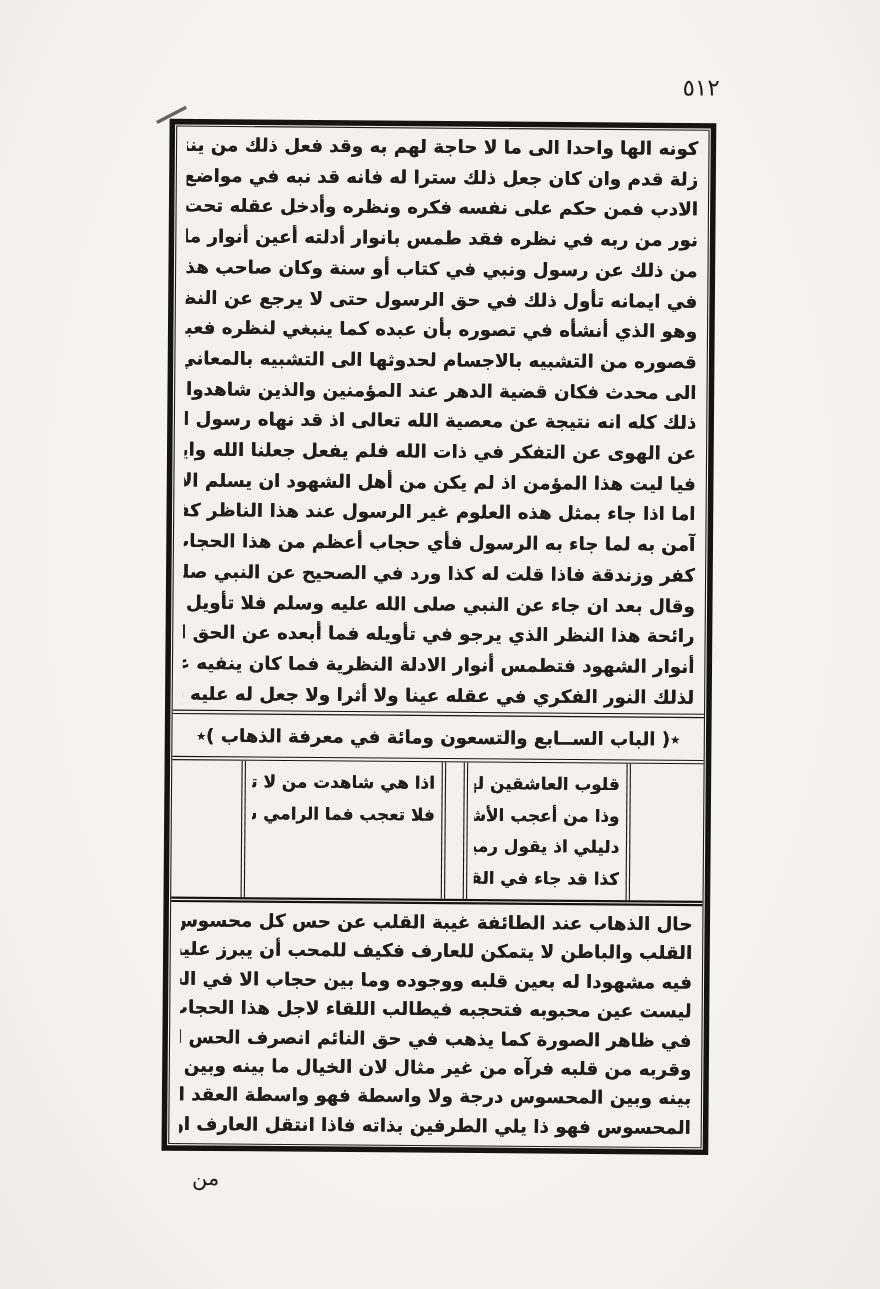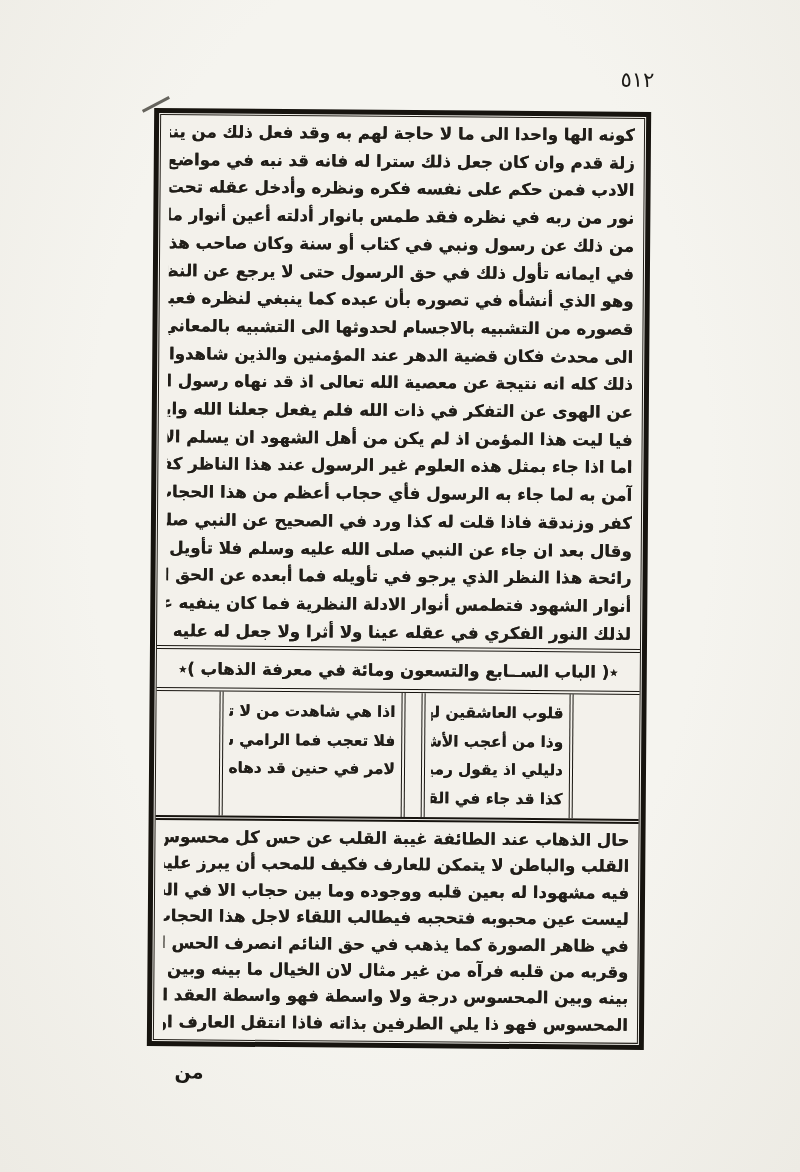--- a/index.html
+++ b/index.html
@@ -69,21 +69,21 @@
   .block-bottom{
     border-top:5px double #17140f;
     flex:1;box-sizing:border-box;
     padding:4px 9px 0 9px;
     direction:rtl;
     font-size:16.6px;font-weight:bold;line-height:26.4px;
     text-shadow:0 0 .5px #33302a;
   }
   .catchword{
     position:absolute;top:1062px;left:178px;
-    font-size:19px;font-weight:bold;color:#1c1a16;
+    font-size:19px;font-weight:normal;color:#1c1a16;
   }
   
   .smudge-top{
     position:absolute;top:104px;left:140px;width:30px;height:14px;
     border-top:3px solid #2a261f;transform:rotate(-28deg);opacity:.7;
   }
 </style>
 </head>
 <body>
 
@@ -125,21 +125,20 @@
       <div class="poem-row">
         <div class="poem-cell right">
             <div>قلوب العاشقين لها ذهاب</div>
             <div>وذا من أعجب الأشياء فينا</div>
             <div>دليلي اذ يقول رميت عبدي</div>
             <div>كذا قد جاء في القرآن نصا</div>
           </div>
         <div class="poem-cell left">
             <div>اذا هي شاهدت من لا تراه</div>
             <div>فلا تعجب فما الرامي سواه</div>
-            <div>لامر في حنين قد دهاه</div>
           </div>
       </div>
 
       <div class="block-bottom">
           <div>حال الذهاب عند الطائفة غيبة القلب عن حس كل محسوس بمشاهدة المحبوب وذلك يا ولي أن</div>
           <div>القلب والباطن لا يتمكن للعارف فكيف للمحب أن يبرز عليه نفس ولا حال لا يكون المحبوب</div>
           <div>فيه مشهودا له بعين قلبه ووجوده وما بين حجاب الا في الحس بادراكه المحسوسات حيث يراها</div>
           <div>ليست عين محبوبه فتحجبه فيطالب اللقاء لاجل هذا الحجاب فاذا ذهب الحس عن حسه</div>
           <div>في ظاهر الصورة كما يذهب في حق النائم انصرف الحس الى الخيال فرأى مثال محبوبه في خياله</div>
           <div>وقربه من قلبه فرآه من غير مثال لان الخيال ما بينه وبين المعنى واسطة ولا درجة كما انه ليس</div>

